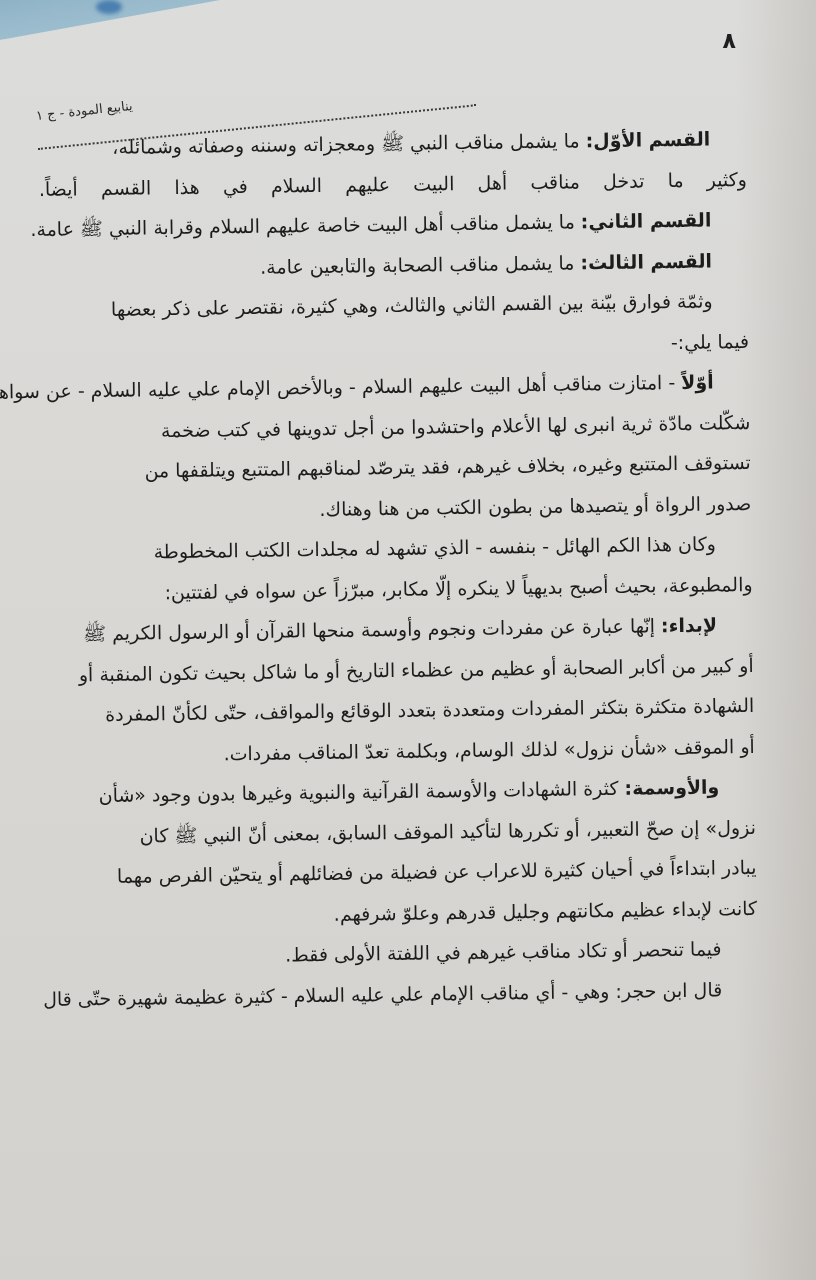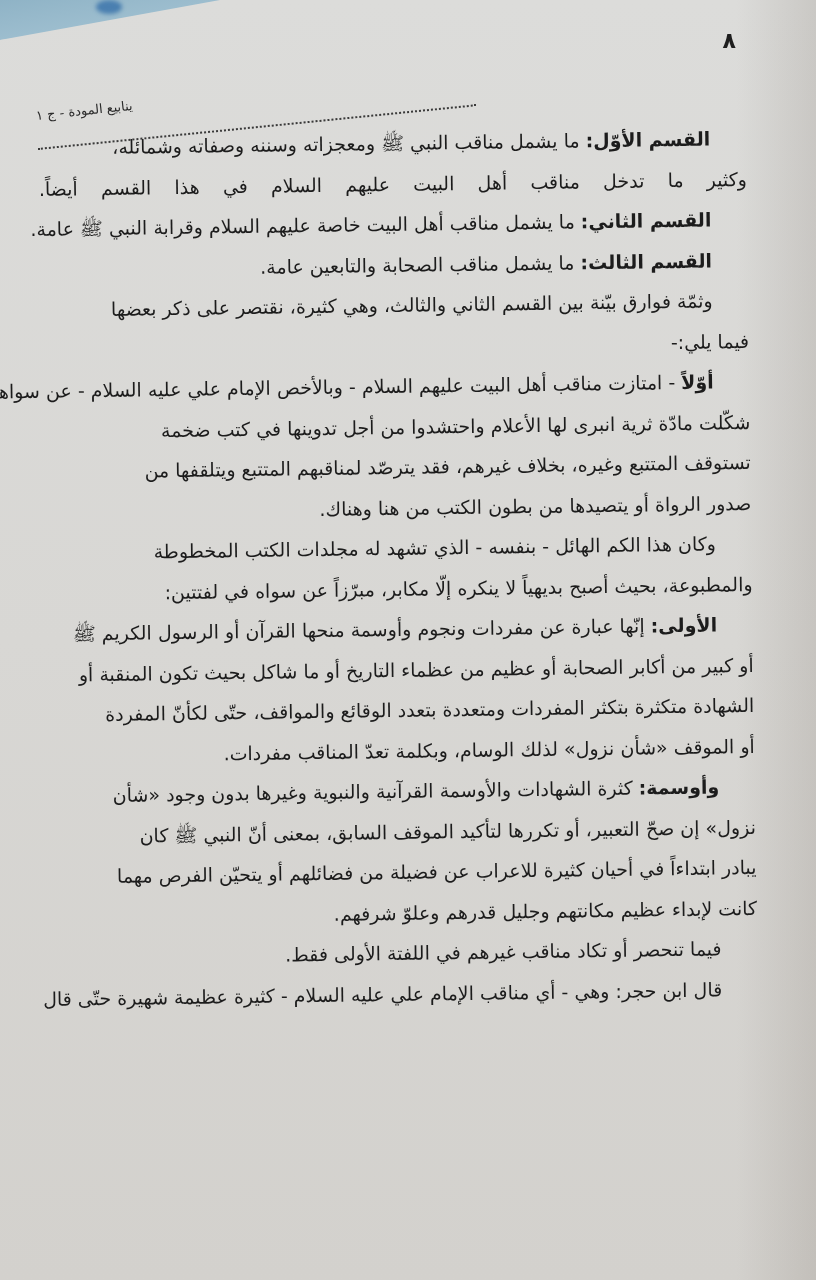--- a/index.html
+++ b/index.html
@@ -70,24 +70,24 @@
     <span class="line indent"><b>القسم الثاني:</b><span> ما يشمل مناقب أهل البيت خاصة عليهم السلام وقرابة النبي ﷺ عامة.</span></span>
     <span class="line indent"><b>القسم الثالث:</b><span> ما يشمل مناقب الصحابة والتابعين عامة.</span></span>
     <span class="line indent"><b></b><span>وثمّة فوارق بيّنة بين القسم الثاني والثالث، وهي كثيرة، نقتصر على ذكر بعضها</span></span>
     <span class="line"><b></b><span>فيما يلي:-</span></span>
     <span class="line indent"><b>أوّلاً</b><span> - امتازت مناقب أهل البيت عليهم السلام - وبالأخص الإمام علي عليه السلام - عن سواها أنّها</span></span>
     <span class="line"><b></b><span>شكّلت مادّة ثرية انبرى لها الأعلام واحتشدوا من أجل تدوينها في كتب ضخمة</span></span>
     <span class="line"><b></b><span>تستوقف المتتبع وغيره، بخلاف غيرهم، فقد يترصّد لمناقبهم المتتبع ويتلقفها من</span></span>
     <span class="line"><b></b><span>صدور الرواة أو يتصيدها من بطون الكتب من هنا وهناك.</span></span>
     <span class="line indent"><b></b><span>وكان هذا الكم الهائل - بنفسه - الذي تشهد له مجلدات الكتب المخطوطة</span></span>
     <span class="line"><b></b><span>والمطبوعة، بحيث أصبح بديهياً لا ينكره إلّا مكابر، مبرّزاً عن سواه في لفتتين:</span></span>
-    <span class="line indent"><b>الأولى:</b><span> إنّها عبارة عن مفردات ونجوم وأوسمة منحها القرآن أو الرسول الكريم ﷺ</span></span>
+    <span class="line indent"><b>لإبداء:</b><span> إنّها عبارة عن مفردات ونجوم وأوسمة منحها القرآن أو الرسول الكريم ﷺ</span></span>
     <span class="line"><b></b><span>أو كبير من أكابر الصحابة أو عظيم من عظماء التاريخ أو ما شاكل بحيث تكون المنقبة أو</span></span>
     <span class="line"><b></b><span>الشهادة متكثرة بتكثر المفردات ومتعددة بتعدد الوقائع والمواقف، حتّى لكأنّ المفردة</span></span>
     <span class="line"><b></b><span>أو الموقف «شأن نزول» لذلك الوسام، وبكلمة تعدّ المناقب مفردات.</span></span>
-    <span class="line indent"><b>وأوسمة:</b><span> كثرة الشهادات والأوسمة القرآنية والنبوية وغيرها بدون وجود «شأن</span></span>
+    <span class="line indent"><b>والأوسمة:</b><span> كثرة الشهادات والأوسمة القرآنية والنبوية وغيرها بدون وجود «شأن</span></span>
     <span class="line"><b></b><span>نزول» إن صحّ التعبير، أو تكررها لتأكيد الموقف السابق، بمعنى أنّ النبي ﷺ كان</span></span>
     <span class="line"><b></b><span>يبادر ابتداءاً في أحيان كثيرة للاعراب عن فضيلة من فضائلهم أو يتحيّن الفرص مهما</span></span>
     <span class="line"><b></b><span>كانت لإبداء عظيم مكانتهم وجليل قدرهم وعلوّ شرفهم.</span></span>
     <span class="line indent"><b></b><span>فيما تنحصر أو تكاد مناقب غيرهم في اللفتة الأولى فقط.</span></span>
     <span class="line indent"><b></b><span>قال ابن حجر: وهي - أي مناقب الإمام علي عليه السلام - كثيرة عظيمة شهيرة حتّى قال</span></span>
   </div>
 </div>
 
 </body></html>

